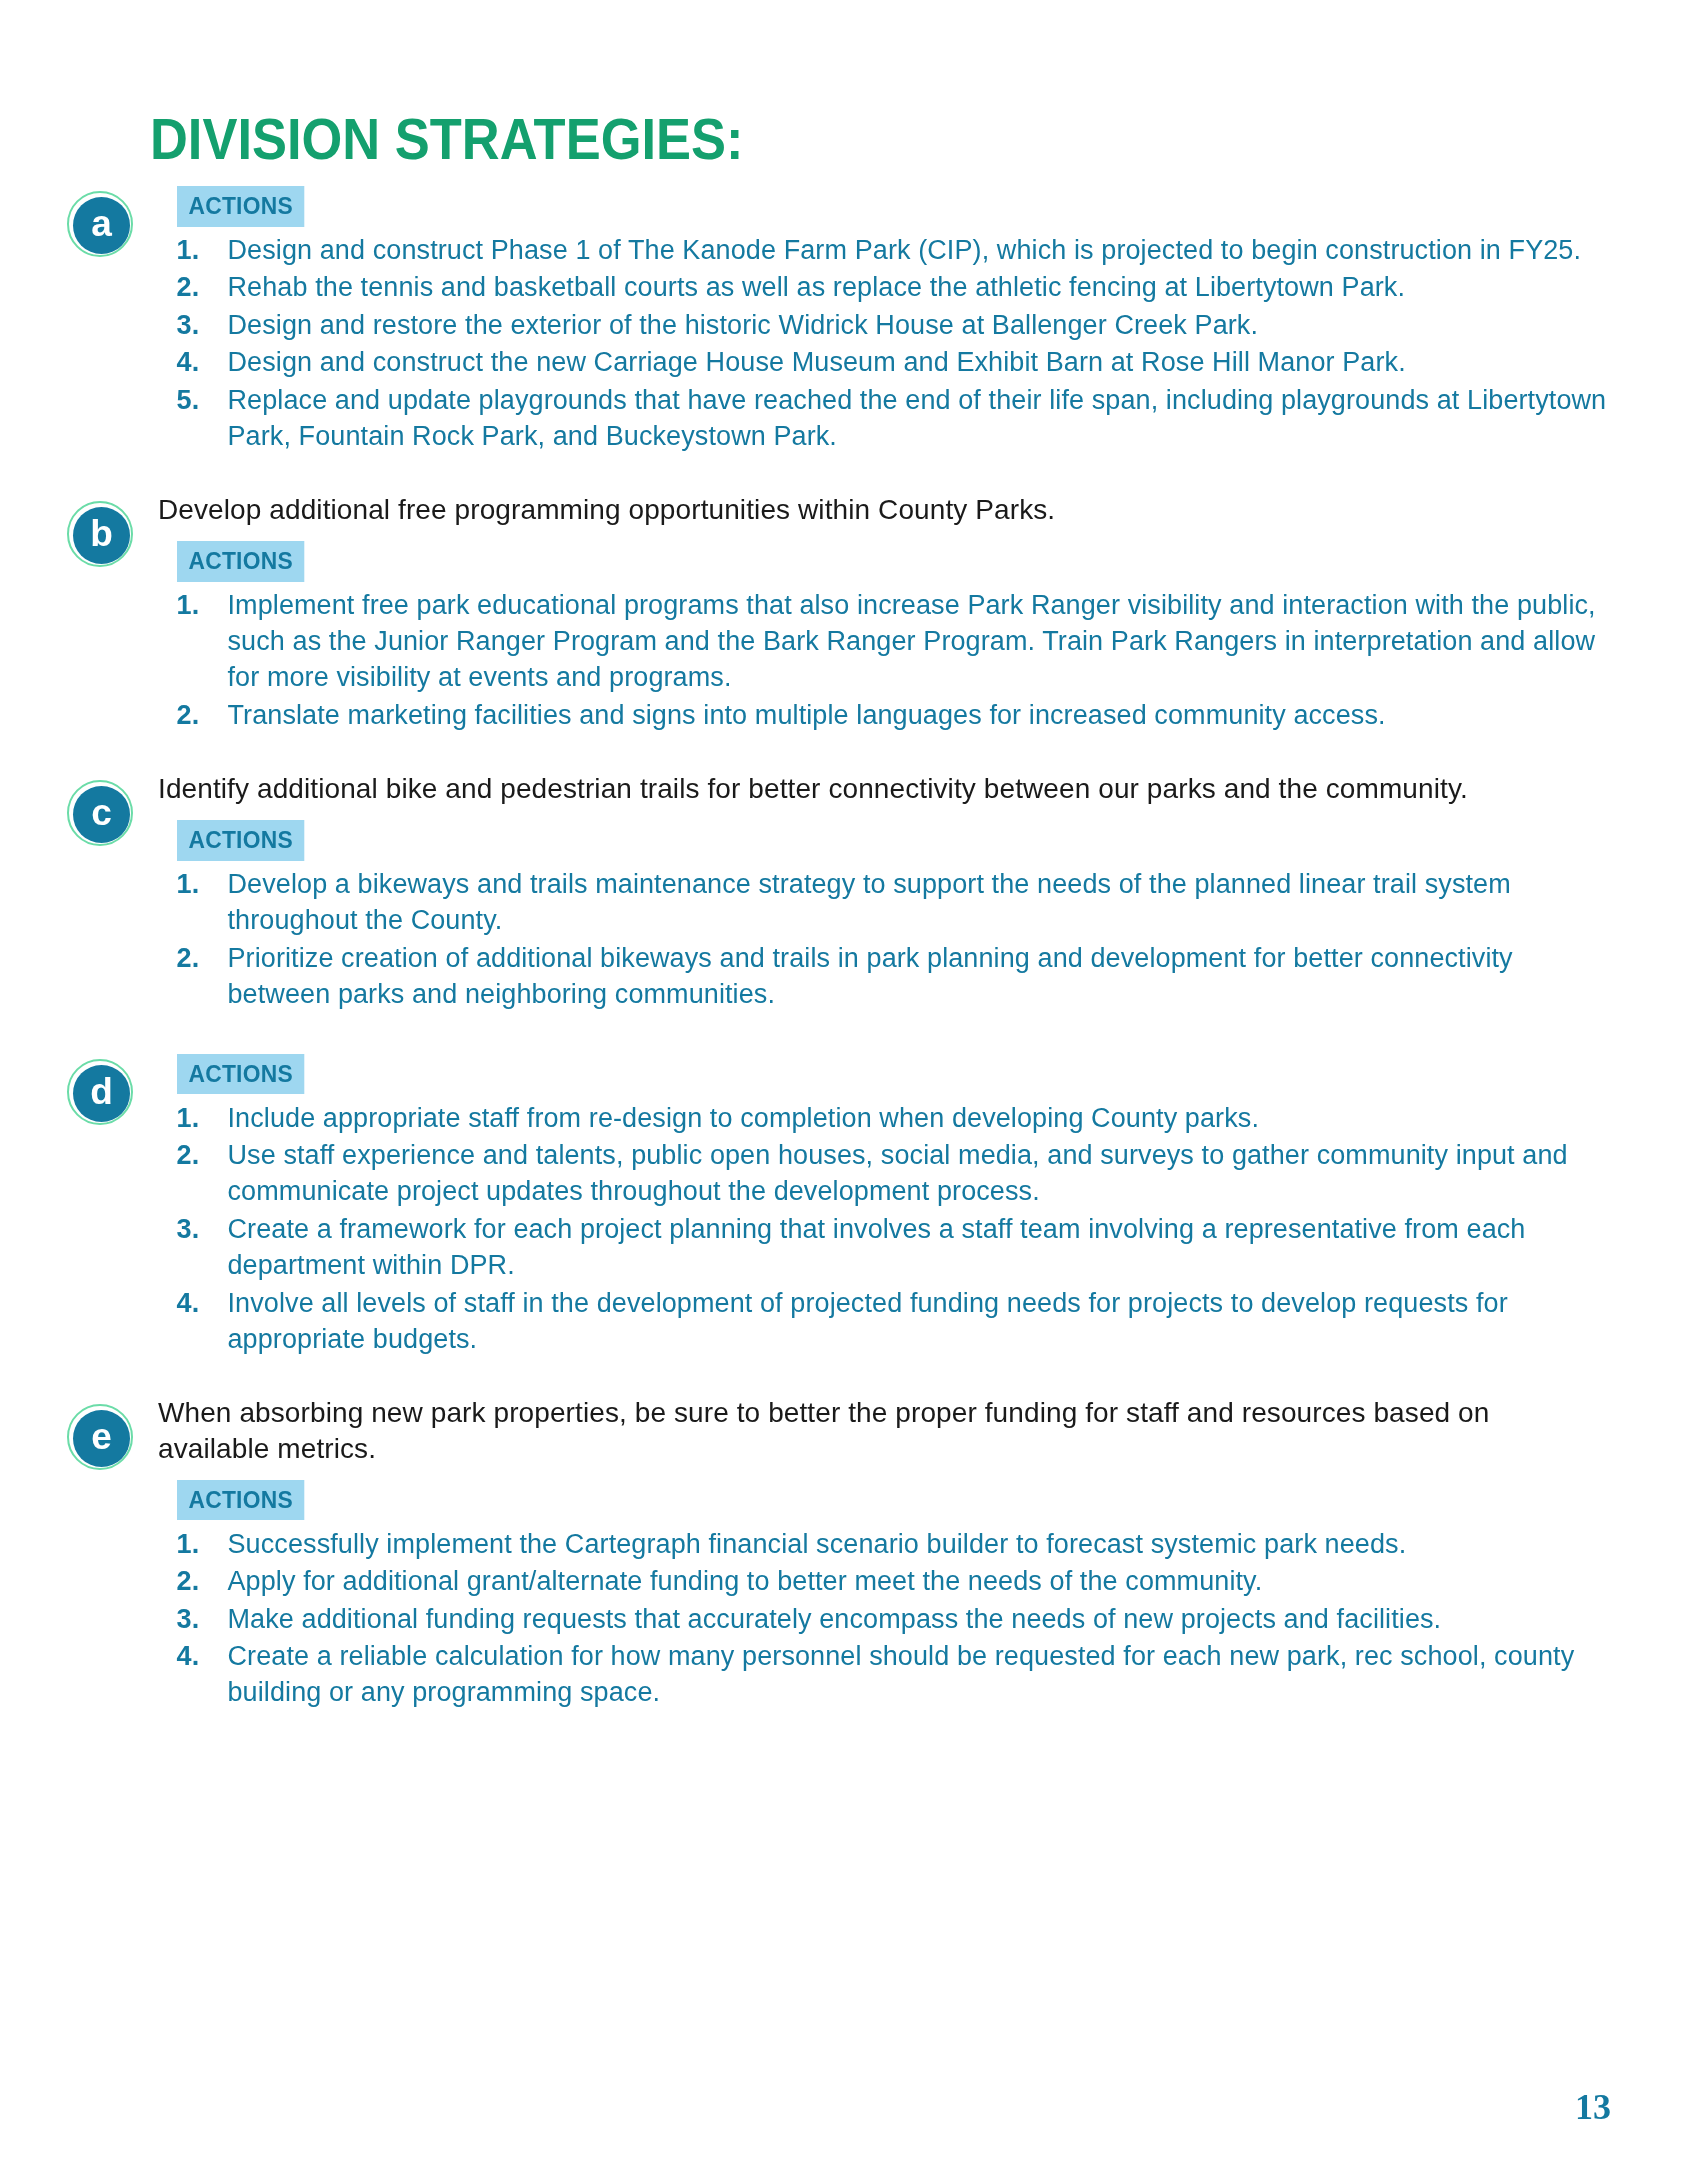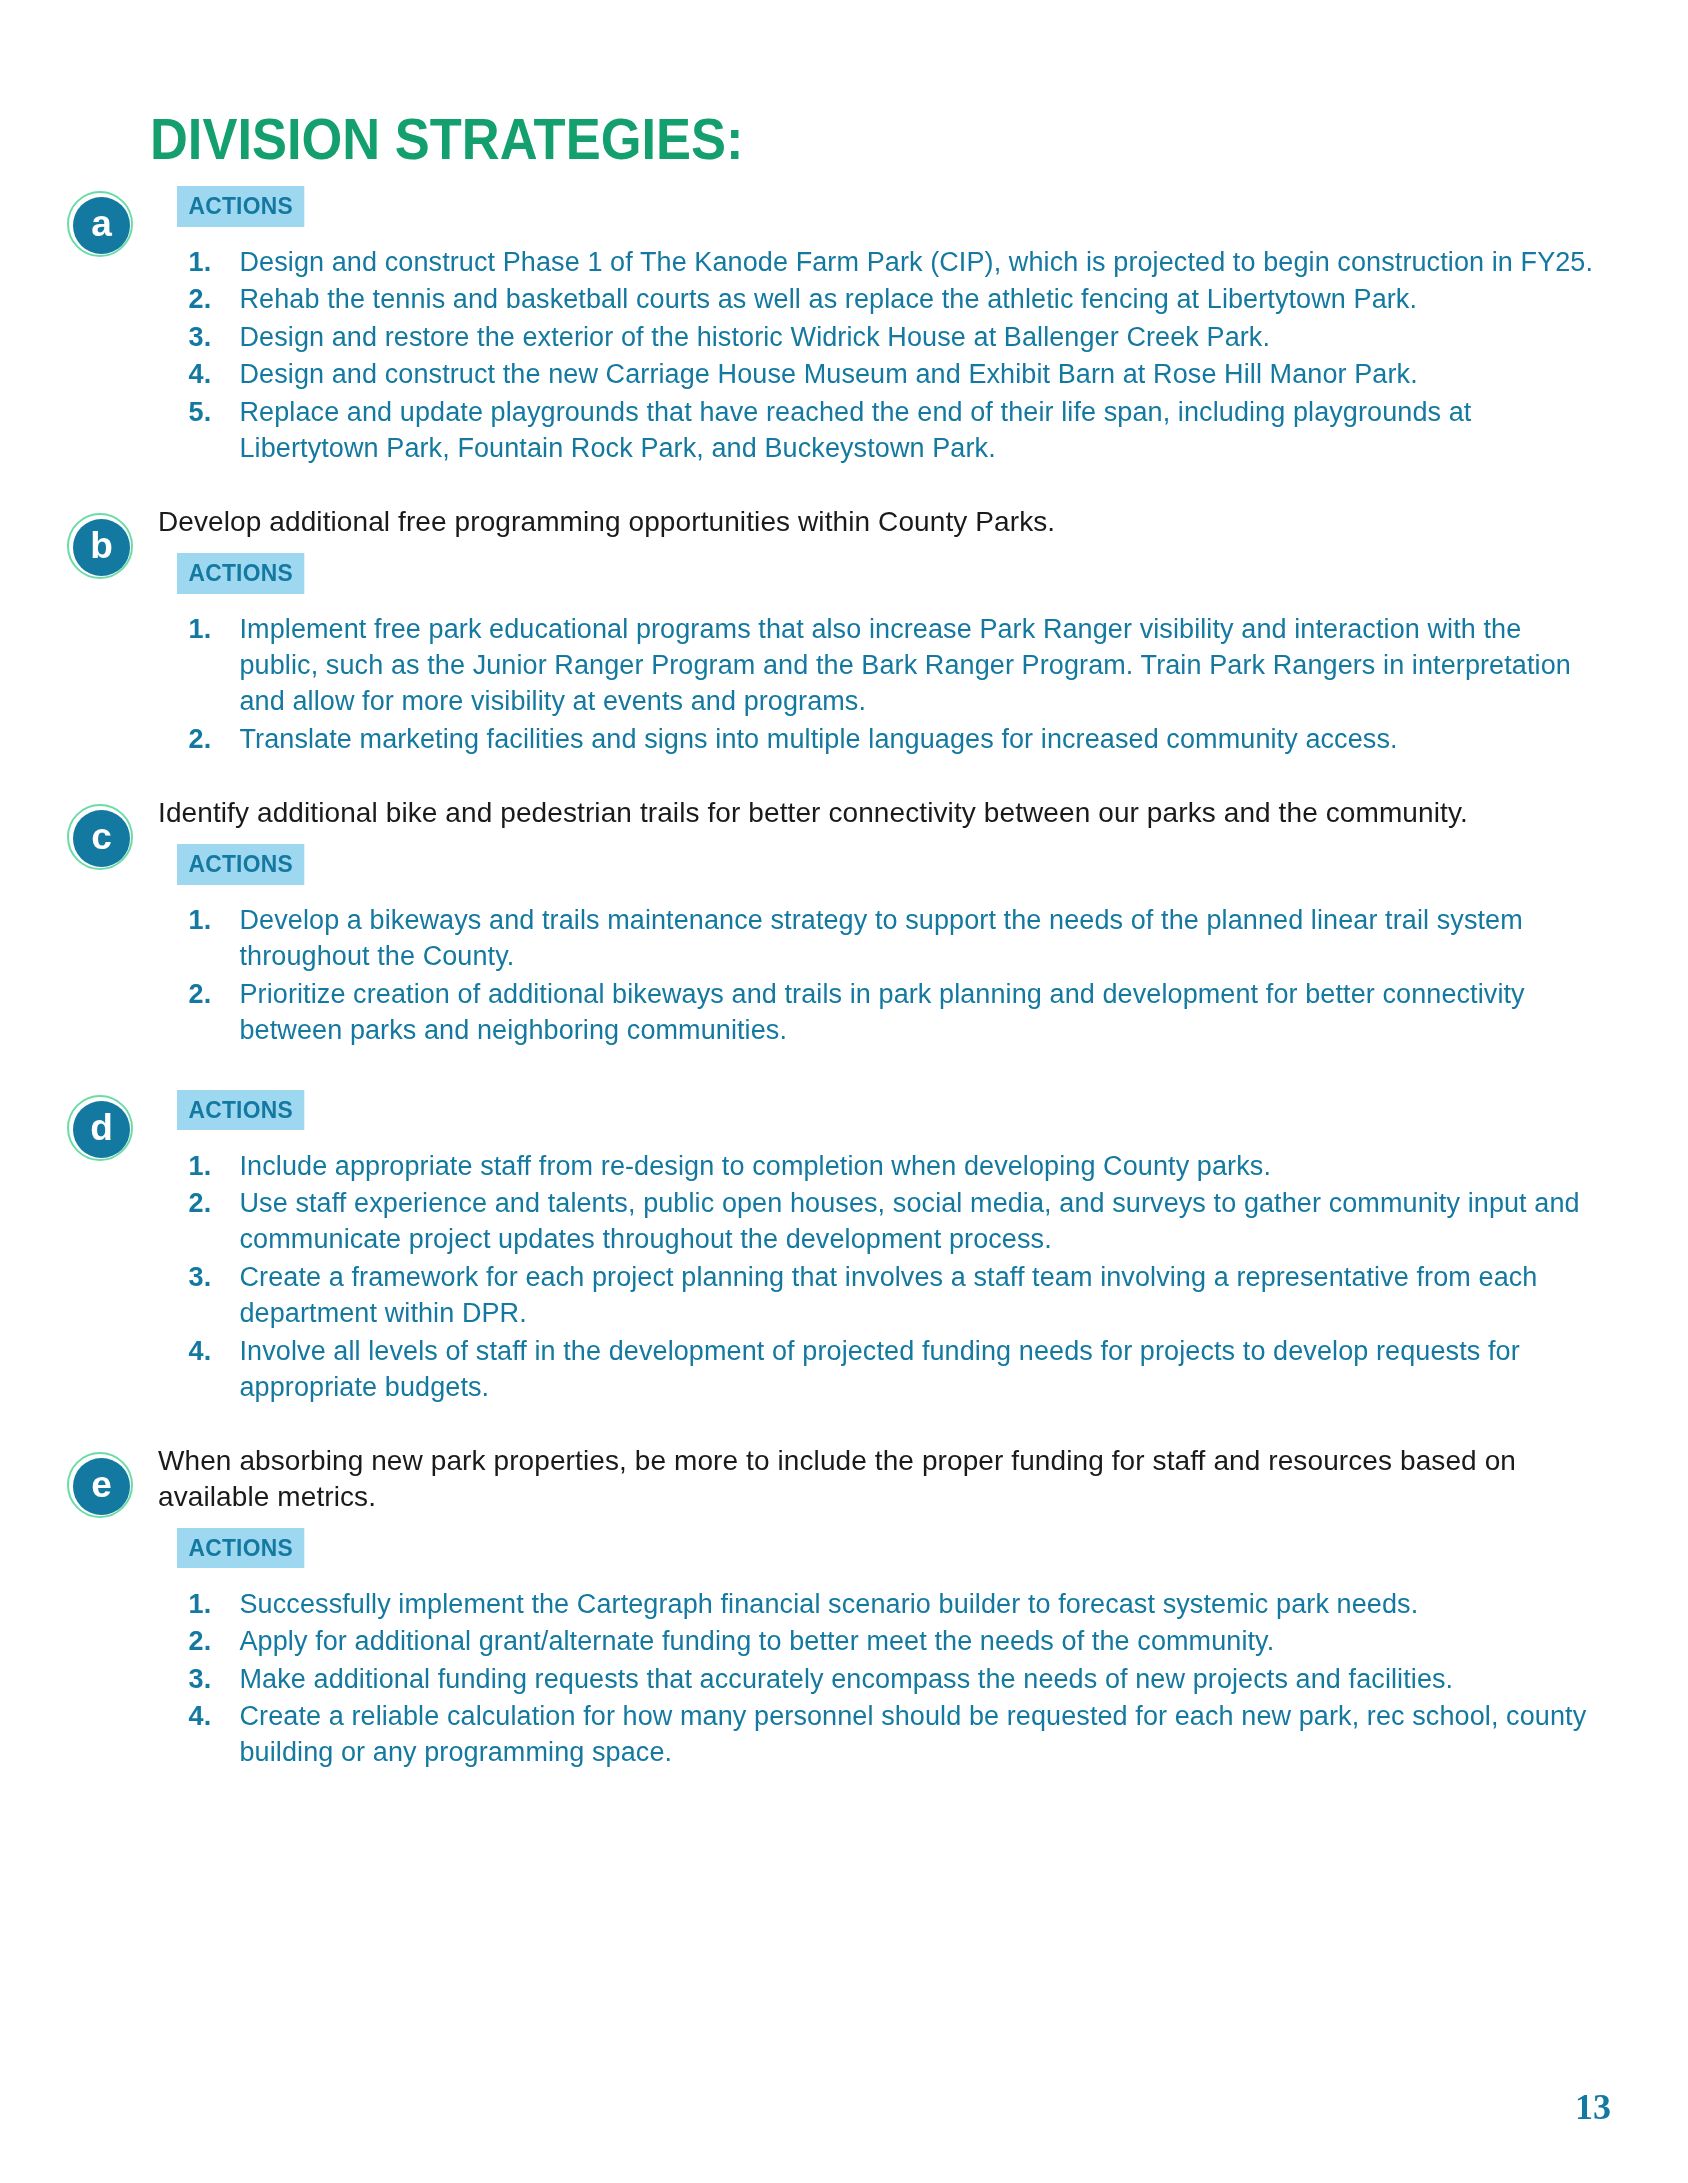--- a/index.html
+++ b/index.html
@@ -115,21 +115,21 @@
     padding: 8px 12px 8.6px 12px;
     margin: 4px 0 5.3px 18.5px;
     letter-spacing: 0.3px;
     transform: scaleX(0.95);
     transform-origin: left center;
   }
 
   
   ol.actions-list {
     list-style: none;
-    margin: 12px;
+    margin: 0;
     padding: 0 0 0 18.5px;
     counter-reset: actionitem;
   }
   ol.actions-list > li {
     counter-increment: actionitem;
     position: relative;
     padding-left: 51px;
     color: #1479A0;
     font-family: "Liberation Sans Narrow", "Liberation Sans", sans-serif;
     font-size: 27px;
@@ -207,21 +207,21 @@
           <li>Include appropriate staff from re-design to completion when developing County parks.</li>
           <li>Use staff experience and talents, public open houses, social media, and surveys to gather community input and communicate project updates throughout the development process.</li>
           <li>Create a framework for each project planning that involves a staff team involving a representative from each department within DPR.</li>
           <li>Involve all levels of staff in the development of projected funding needs for projects to develop requests for appropriate budgets.</li>
         </ol></div>
       <div class="strategy"><div class="badge">
           <div class="ring"></div>
           <div class="disc">
             <span class="letter">e</span>
           </div>
-        </div><p class="strategy-text">When absorbing new park properties, be more to include the proper funding for staff and resources based on available metrics.</p><div class="actions-chip">ACTIONS</div><ol class="actions-list">
+        </div><p class="strategy-text">When absorbing new park properties, be sure to better the proper funding for staff and resources based on available metrics.</p><div class="actions-chip">ACTIONS</div><ol class="actions-list">
           <li>Successfully implement the Cartegraph financial scenario builder to forecast systemic park needs.</li>
           <li>Apply for additional grant/alternate funding to better meet the needs of the community.</li>
           <li>Make additional funding requests that accurately encompass the needs of new projects and facilities.</li>
           <li>Create a reliable calculation for how many personnel should be requested for each new park, rec school, county building or any programming space.</li>
         </ol></div>
     </div>
 
   <div class="page-number">13</div>
 
 </div>

